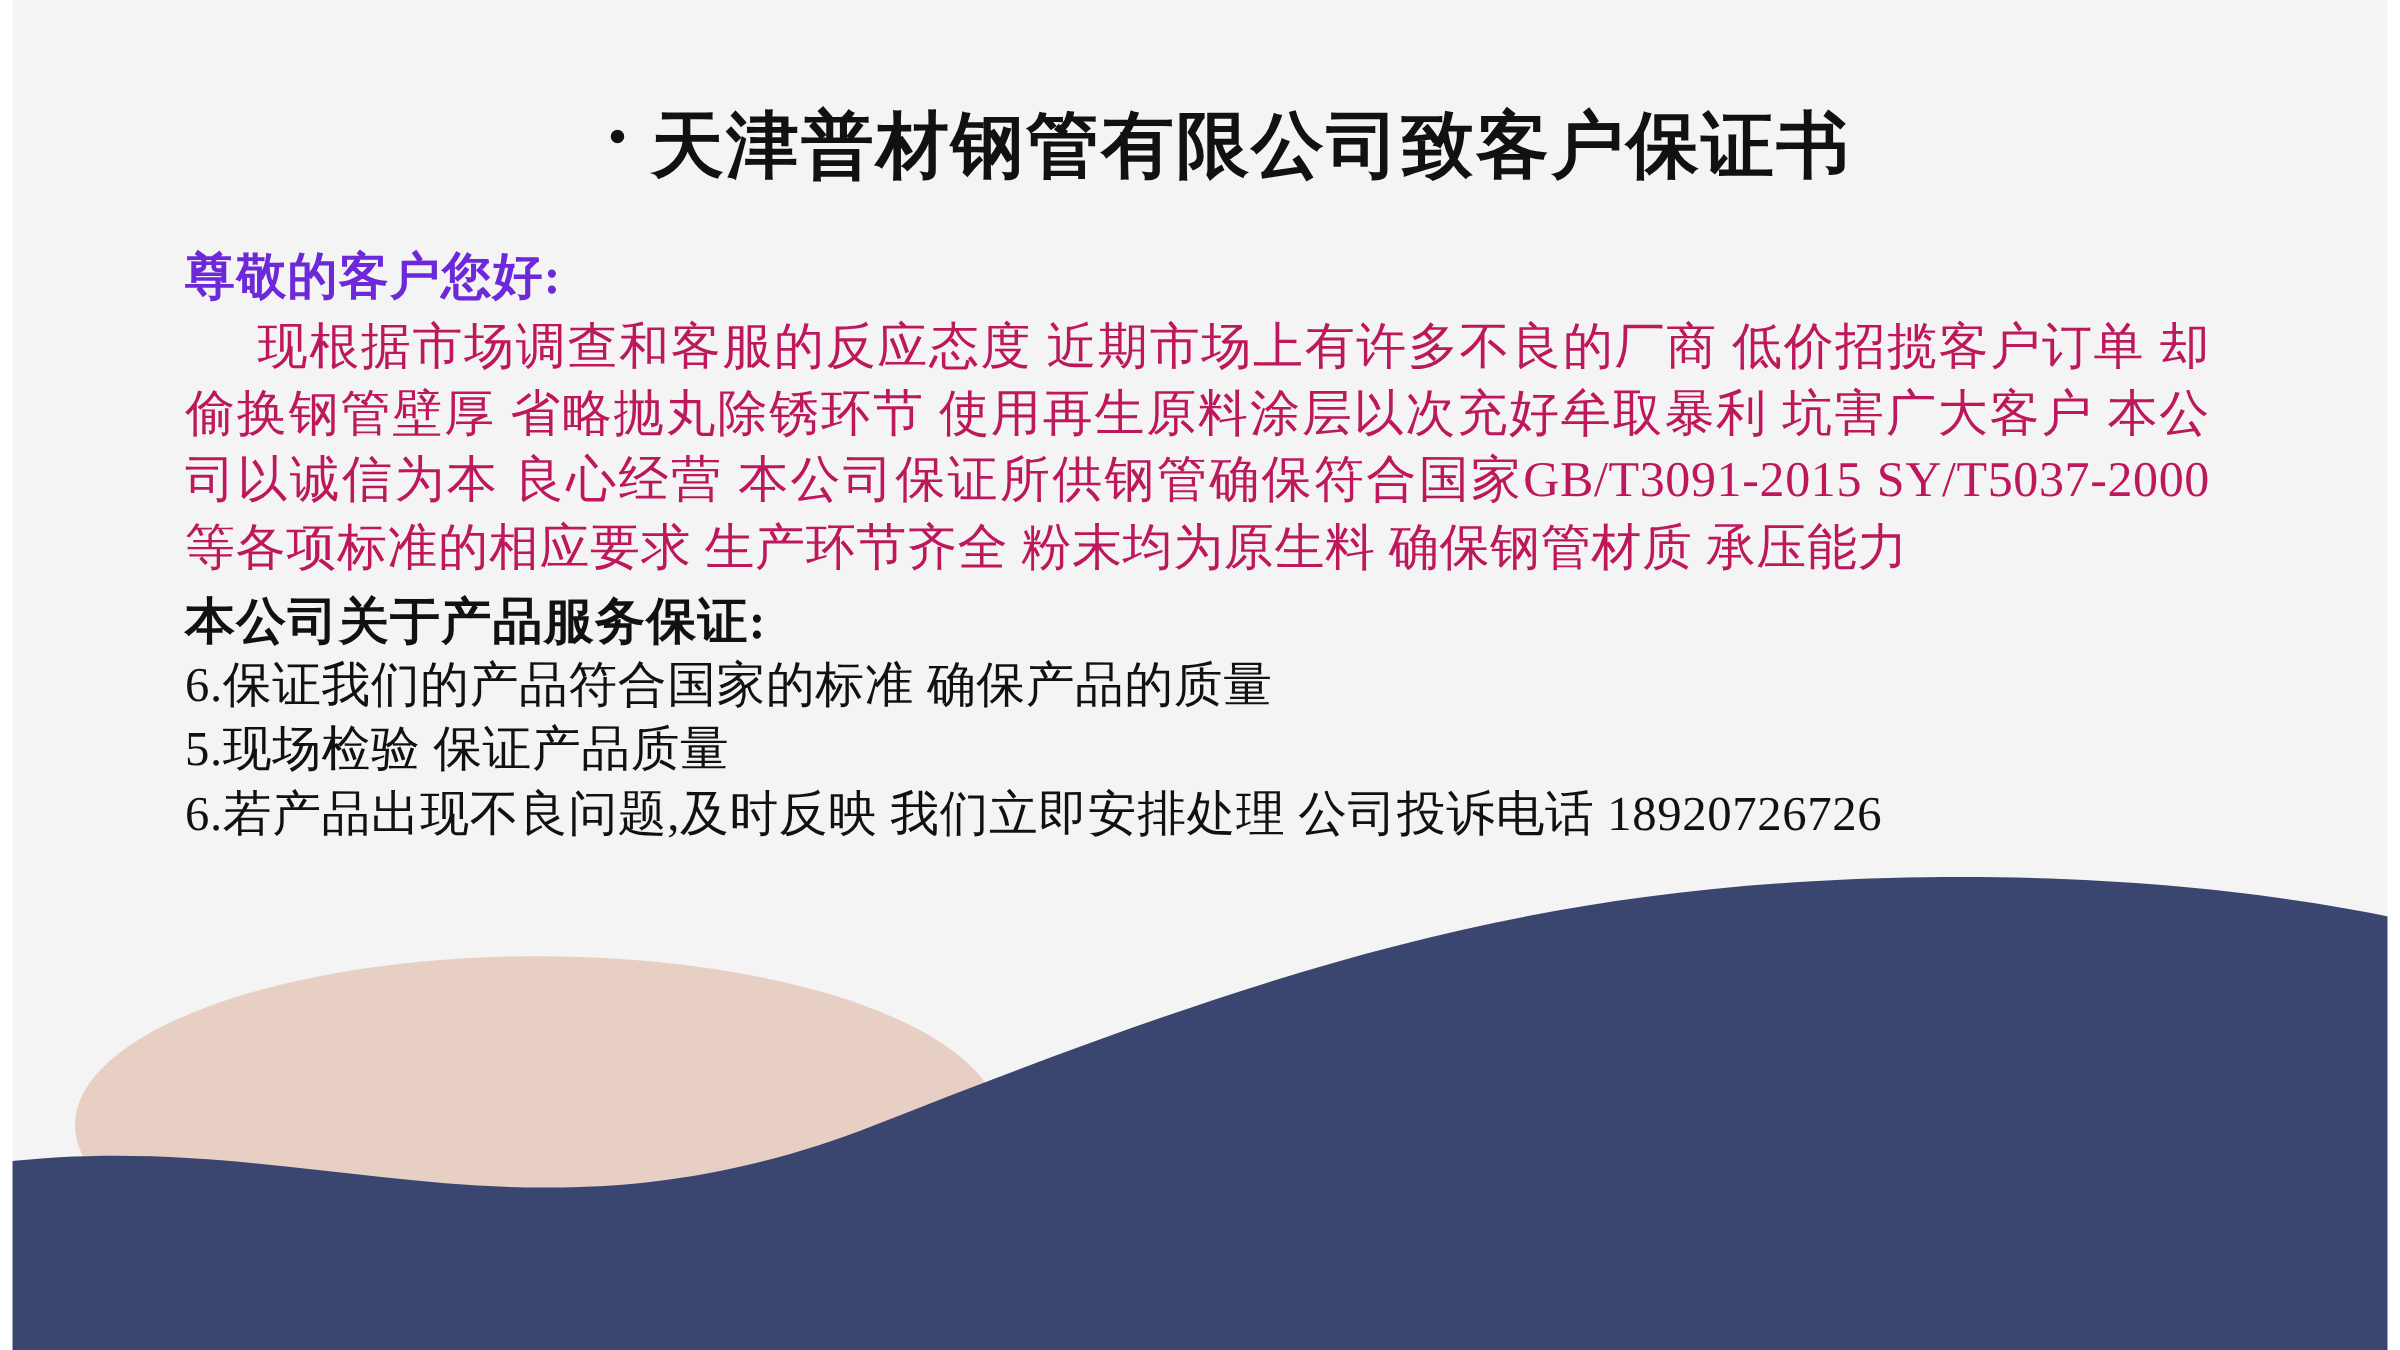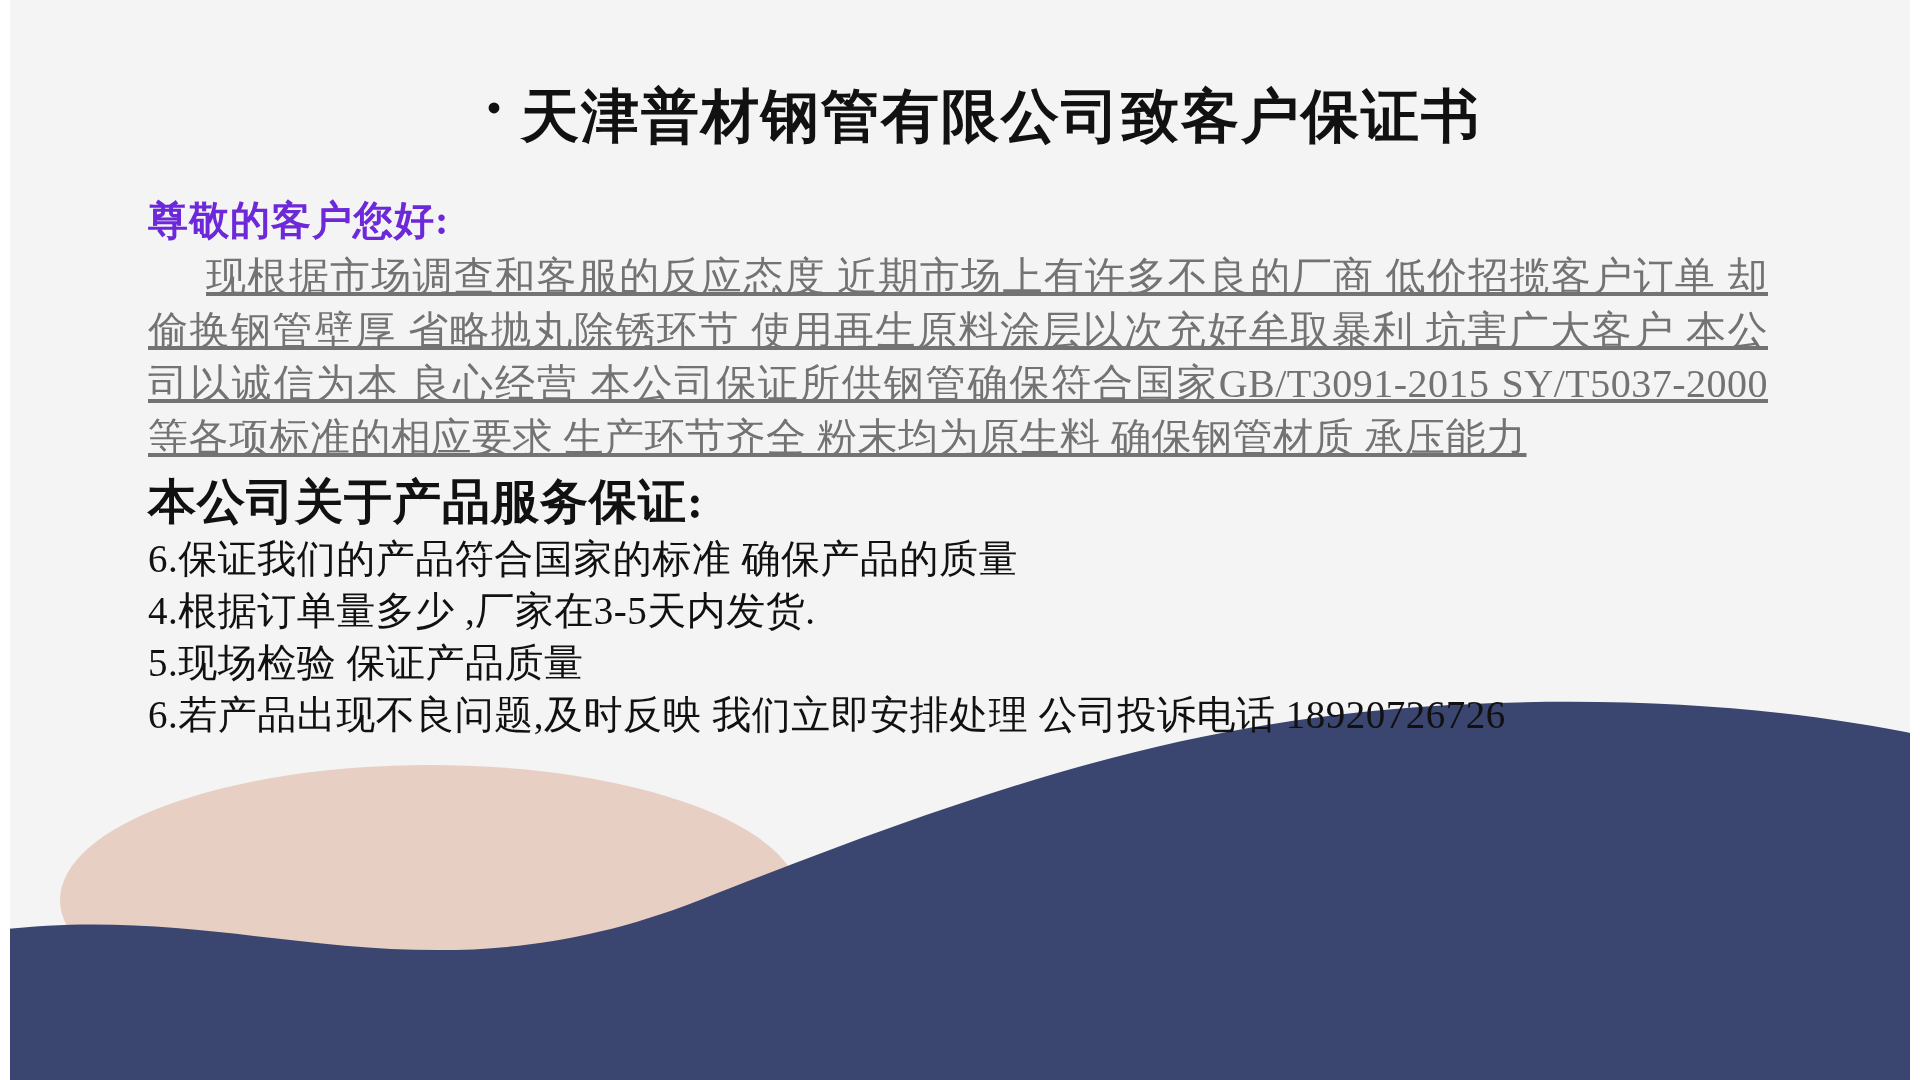--- a/index.html
+++ b/index.html
@@ -79,33 +79,32 @@
     font-size: 40px;
     font-weight: 700;
     color: #6d28d9;
     line-height: 1.28;
     margin-bottom: 4px;
     letter-spacing: 1px;
   }
 
   .para {
     font-size: 40px;
-    color: #737373;
+    color: #be185d;
     line-height: 1.34;
     text-align: justify;
     text-justify: inter-ideograph;
     letter-spacing: 0.5px;
     text-indent: 58px;
     margin: 0 0 2px 0;
     width: 1620px;
-    text-decoration: underline;
   }
 
   .subhead {
-    font-size: 48px;
+    font-size: 40px;
     font-weight: 700;
     color: #111111;
     line-height: 1.3;
     margin-top: 6px;
     letter-spacing: 1px;
   }
 
   .list {
     margin: 0;
     padding: 0;
@@ -147,20 +146,19 @@
     <div class="body-block">
 
       <div class="salutation">尊敬的客户您好:</div>
 
       <p class="para">现根据市场调查和客服的反应态度 近期市场上有许多不良的厂商 低价招揽客户订单 却偷换钢管壁厚 省略抛丸除锈环节 使用再生原料涂层以次充好牟取暴利 坑害广大客户 本公司以诚信为本 良心经营 本公司保证所供钢管确保符合国家GB/T3091-2015 SY/T5037-2000等各项标准的相应要求 生产环节齐全 粉末均为原生料 确保钢管材质 承压能力</p>
 
       <div class="subhead">本公司关于产品服务保证:</div>
 
       <ul class="list">
         <li>6.保证我们的产品符合国家的标准 确保产品的质量</li>
-        <li>4.根据订单量多少 ,厂家在3-5天内发货.</li>
         <li>5.现场检验 保证产品质量</li>
         <li class="wrap">6.若产品出现不良问题,及时反映 我们立即安排处理 公司投诉电话 18920726726</li>
       </ul>
 
     </div>
   </div>
 </div>
 
 </body></html>

